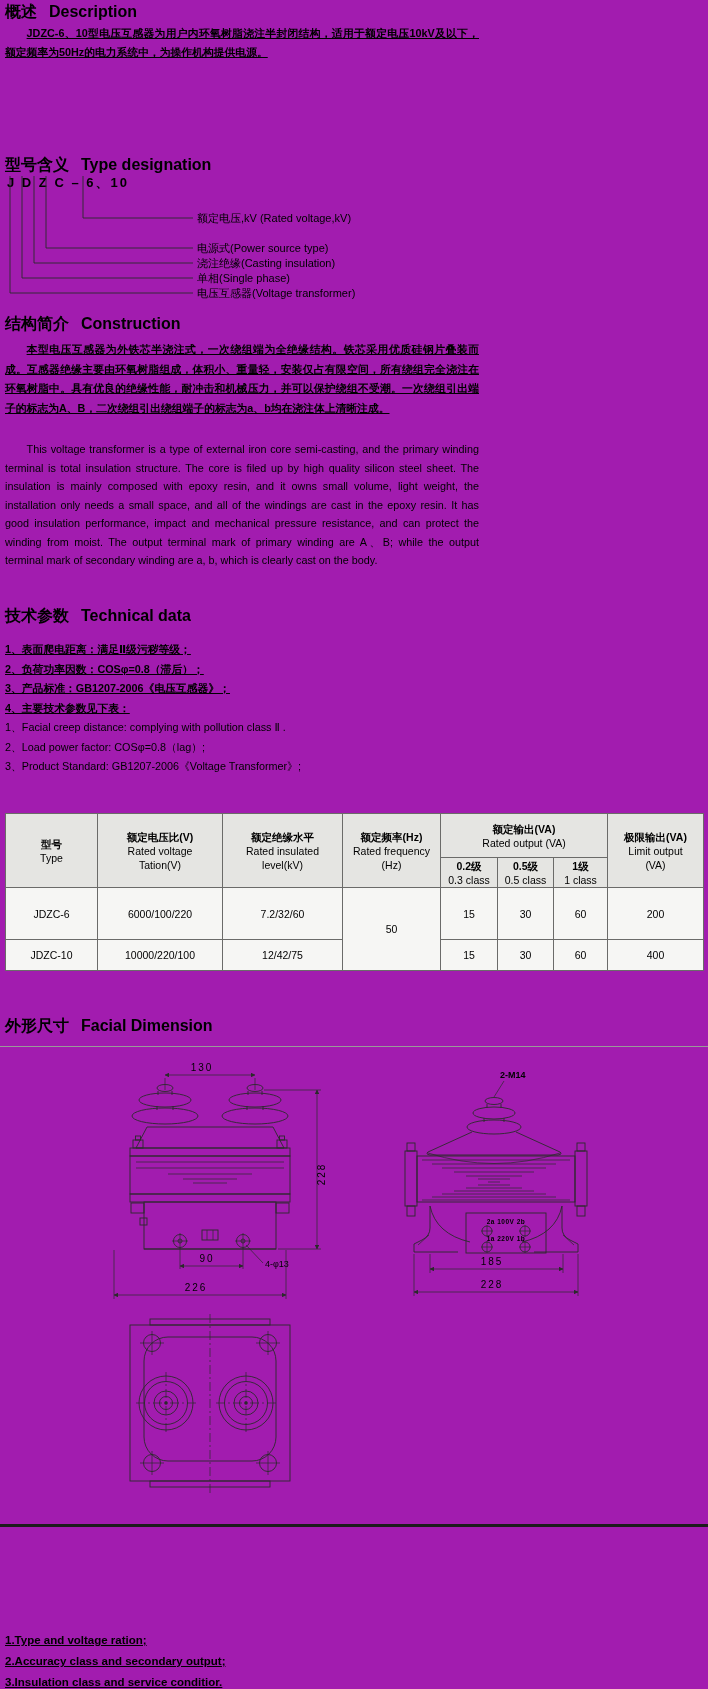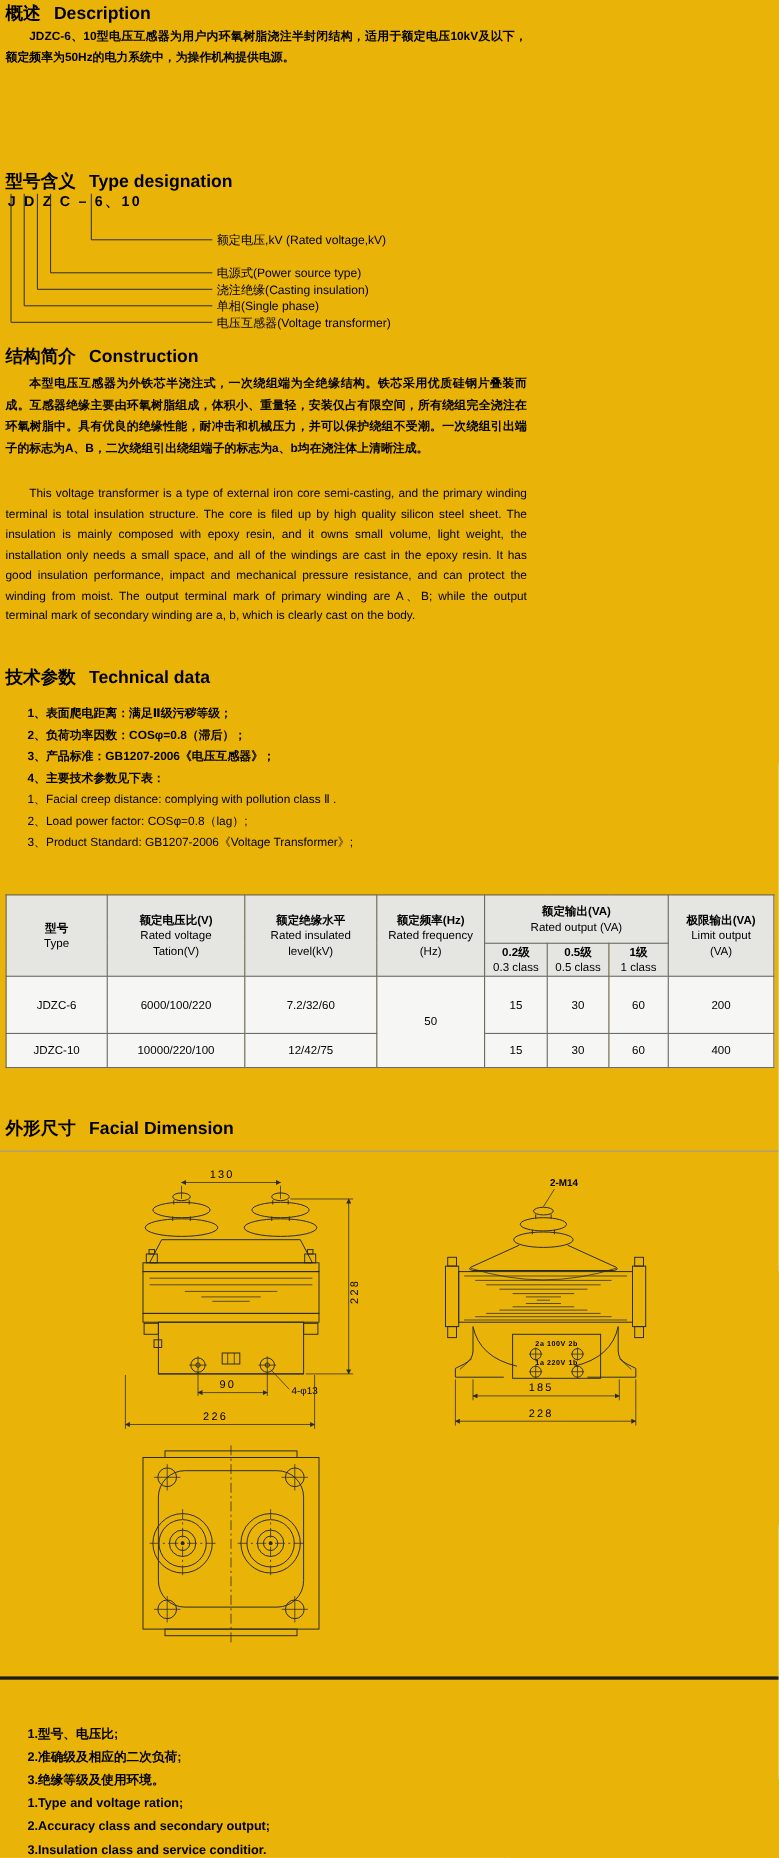--- a/index.html
+++ b/index.html
@@ -1,25 +1,25 @@
 <!DOCTYPE html>
 <html><head>
 <meta charset="utf-8">
 <style>
   html,body{margin:0;padding:0;background:#f1f1ef;}
-  .page{position:relative;width:708px;height:1689px;background:#eab308;overflow:hidden;
+  .page{position:relative;width:708px;height:1689px;background:#a21caf;overflow:hidden;
         font-family:"Liberation Sans","DejaVu Sans",sans-serif;color:#000;}
   .abs{position:absolute;}
   .hsec{position:absolute;left:5px;font-size:16px;font-weight:bold;white-space:nowrap;}
   .hsec .en{margin-left:12px;}
   .para{position:absolute;left:5px;width:474px;font-size:10.8px;line-height:18.5px;
         text-indent:2em;text-align:justify;}
-  .zh{font-weight:bold;}
+  .zh{font-weight:bold;text-decoration:underline;}
   .list{position:absolute;left:5px;list-style:none;margin:0;padding:0;font-size:10.8px;}
-  .list li{height:19.5px;line-height:19.5px;white-space:nowrap;margin-left:20px;}
+  .list li{height:19.5px;line-height:19.5px;white-space:nowrap;}
   .modelcode{position:absolute;left:7px;font-size:13px;font-weight:bold;letter-spacing:2px;}
   .rule-thin{position:absolute;left:0;width:708px;height:0;border-top:1px solid #9a9a98;}
   .rule-thick{position:absolute;left:0;width:708px;height:3px;background:#1c1c1c;}
   
   table.tech{position:absolute;top:813px;left:5px;width:698px;border-collapse:collapse;
              font-size:10.5px;text-align:center;table-layout:fixed;}
   table.tech th,table.tech td{border:1px solid #6b6b69;padding:0;vertical-align:middle;}
   table.tech th{background:#e5e5e2;font-weight:normal;}
   table.tech th span{display:block;line-height:14px;}
   table.tech th .l-zh{font-weight:bold;}
@@ -310,24 +310,19 @@
       <text class="dim" x="404" y="209" text-anchor="middle">185</text>
 
       <line class="thin" x1="326" y1="198" x2="326" y2="240"></line>
       <line class="thin" x1="490" y1="198" x2="490" y2="240"></line>
       <line class="thin" x1="326" y1="236" x2="490" y2="236" marker-start="url(#ma)" marker-end="url(#ma)"></line>
       <text class="dim" x="404" y="232" text-anchor="middle">228</text>
     </g>
   </svg>
 
   <div class="rule-thick" style="top:1524px;"></div>
-  <ul class="list zh" style="top:1567px;font-size:11.5px;">
-    <li style="height:21px;line-height:21px;">1.型号、电压比;</li>
-    <li style="height:21px;line-height:21px;">2.准确级及相应的二次负荷;</li>
-    <li style="height:21px;line-height:21px;">3.绝缘等级及使用环境。</li>
-  </ul>
   <ul class="list zh" style="top:1630px;font-size:11.5px;">
     <li style="height:21px;line-height:21px;">1.Type and voltage ration;</li>
     <li style="height:21px;line-height:21px;">2.Accuracy class and secondary output;</li>
     <li style="height:21px;line-height:21px;">3.Insulation class and service conditior.</li>
   </ul>
 
 </div>
 
 </body></html>

